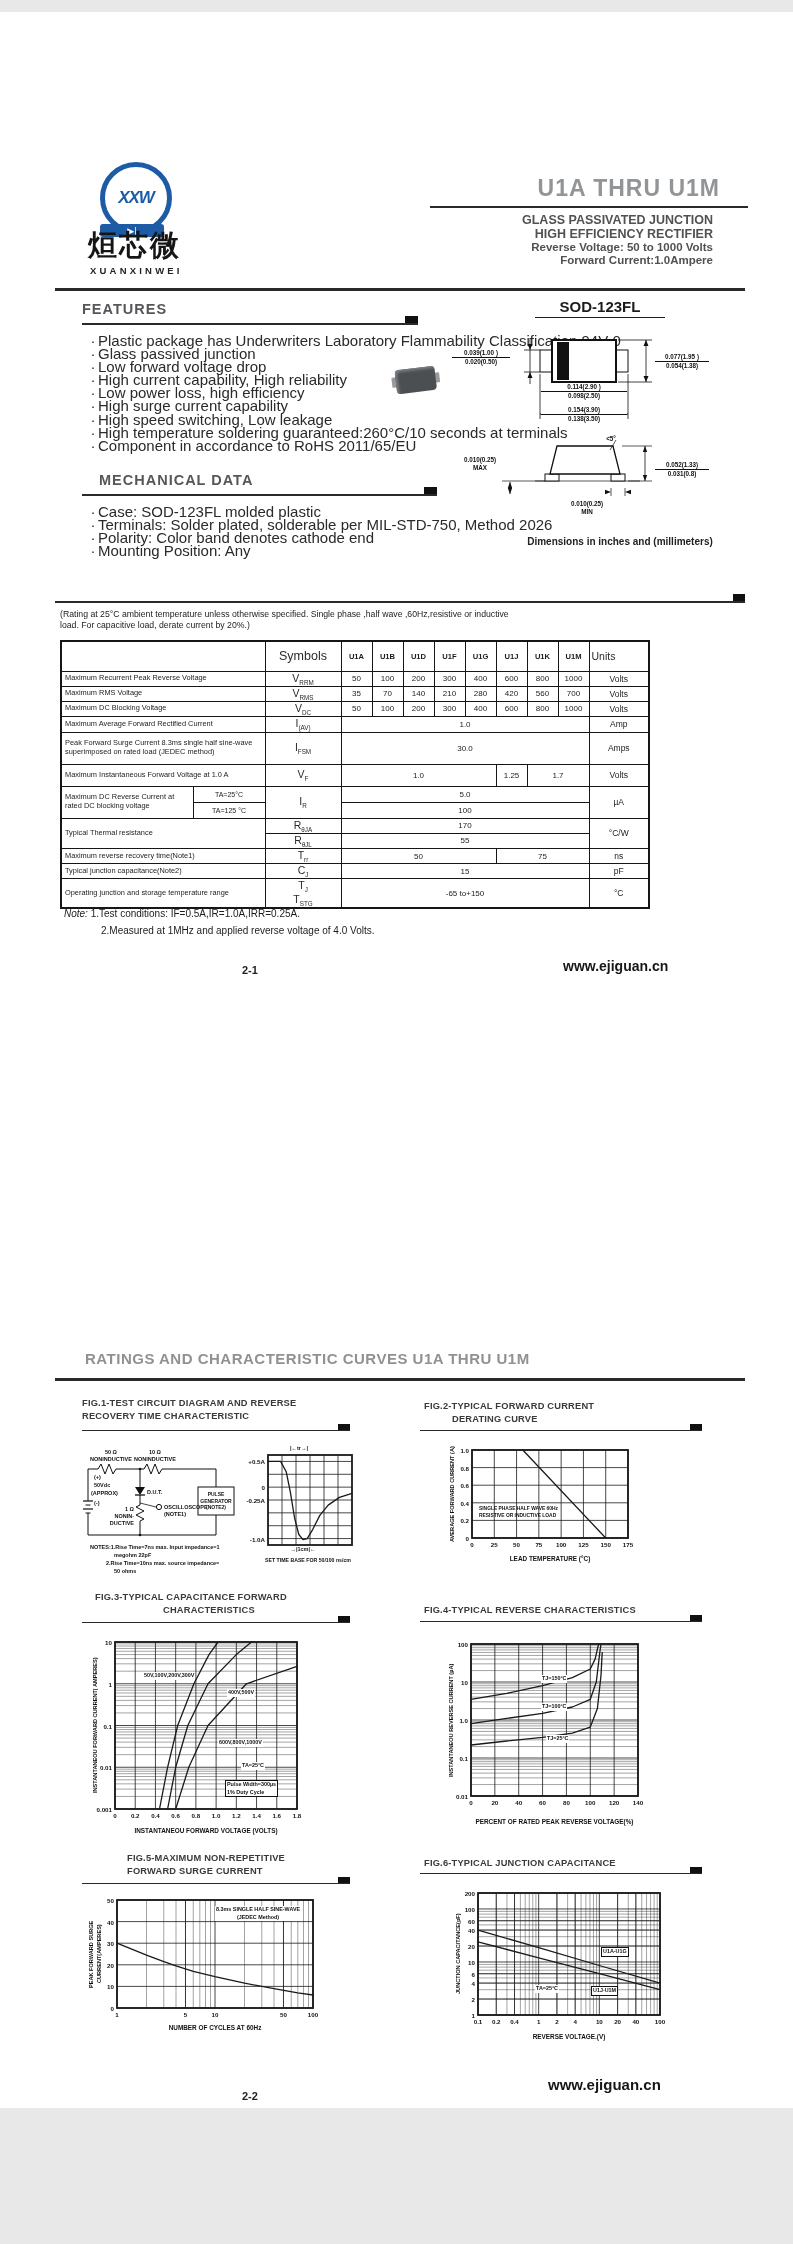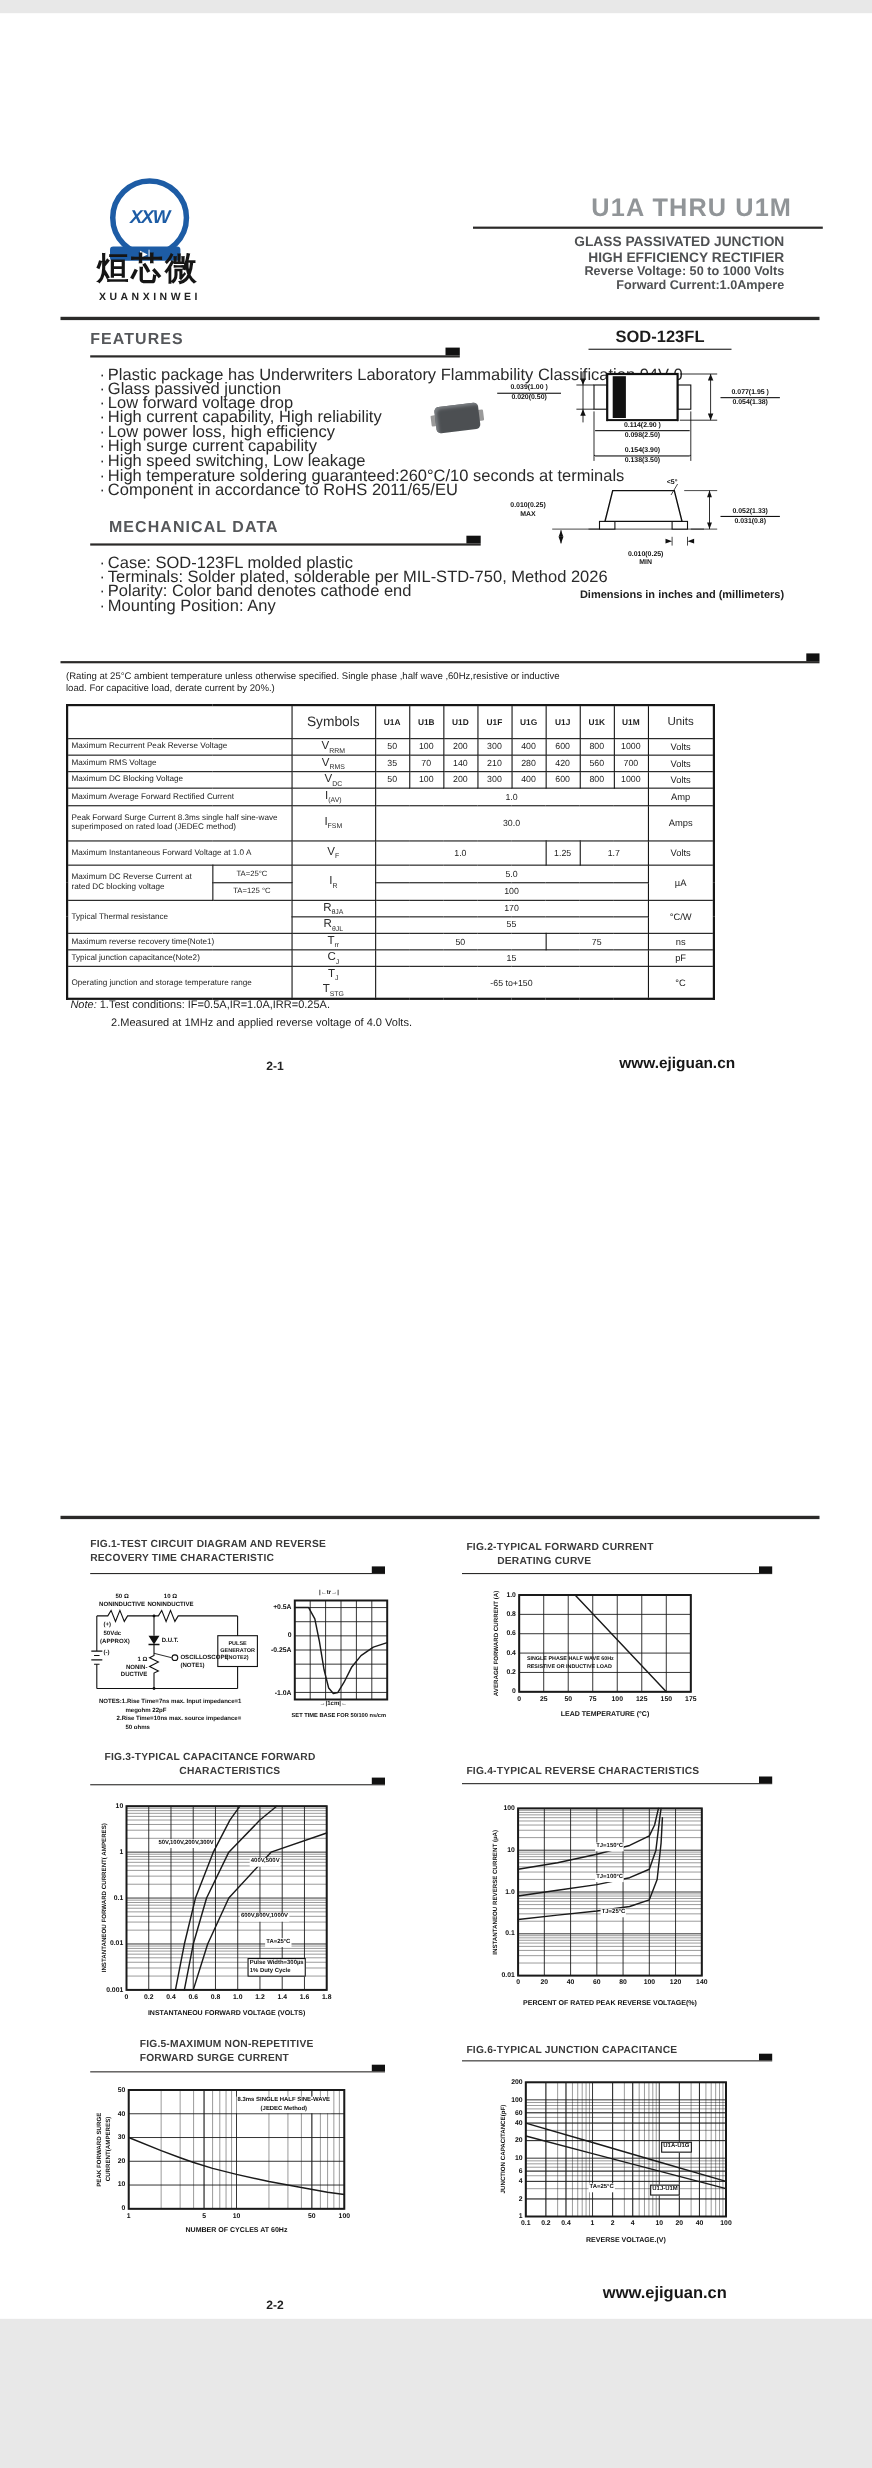--- a/index.html
+++ b/index.html
@@ -35,21 +35,21 @@
   
   .rtable{border-collapse:collapse;table-layout:fixed;width:588px;border:2px solid #161616;}
   .rtable td{border:1px solid #161616;padding:0 2px;overflow:hidden;}
   .lab{font-size:7.4px;line-height:1.2;color:#1c1c1c;text-align:left;padding-left:3px!important;}
   .mod{font-size:7.6px;font-weight:bold;text-align:center;}
   .val{font-size:8px;text-align:center;}
   .sym{font-size:10.5px;text-align:center;color:#2a2a2a;}
   .sym sub{font-size:6.3px;}
   .unit{font-size:8.5px;text-align:center;}
   .symhdr{font-size:12.5px;text-align:center;color:#2a2a2a;}
-  .unithdr{font-size:10.5px;text-align:center;color:#2a2a2a;}
+  .unithdr{font-size:10.5px;color:#2a2a2a;}
   .cond{font-size:7px;text-align:center;}
   .notes{font-size:10px;color:#1c1c1c;}
   
   .figt{font-size:9.3px;font-weight:bold;color:#3a3a3a;letter-spacing:0.2px;}
   .chart{position:absolute;}
   .tkx{position:absolute;bottom:-10px;transform:translateX(-50%);font-size:6.2px;font-weight:700;color:#111;white-space:nowrap;}
   .tky{position:absolute;left:-3px;transform:translate(-100%,-50%);font-size:6.2px;font-weight:700;color:#111;white-space:nowrap;}
   .ann{position:absolute;font-size:5.4px;font-weight:700;color:#111;background:#fff;padding:0 1px;white-space:nowrap;z-index:2;line-height:1.4;}
   .ann.box{border:0.8px solid #111;}
   .vlab{position:absolute;writing-mode:vertical-rl;transform:rotate(180deg);font-size:5.6px;font-weight:700;color:#111;text-align:center;white-space:nowrap;}
@@ -337,20 +337,21 @@
 
   <div class="abs notes" style="left:64px;top:896px;">
     <span style="font-style:italic;">Note:</span>
     <span>1.Test conditions: IF=0.5A,IR=1.0A,IRR=0.25A.</span>
   </div>
   <div class="abs notes" style="left:101px;top:913px;">2.Measured at 1MHz and applied reverse voltage of 4.0 Volts.</div>
 
   <div class="abs foot-page" style="left:242px;top:952px;">2-1</div>
   <div class="abs foot-site" style="left:563px;top:946px;font-size:14px;">www.ejiguan.cn</div>
 
+  <div class="abs sect2 nowrap" style="left:85px;top:1338px;">RATINGS AND CHARACTERISTIC CURVES U1A THRU U1M</div>
   <div class="abs rule" style="left:55px;top:1366px;width:690px;height:2.5px;"></div>
 
   <div class="abs figt" style="left:82px;top:1386px;">FIG.1-TEST CIRCUIT DIAGRAM AND REVERSE</div>
   <div class="abs figt" style="left:82px;top:1399px;">RECOVERY TIME CHARACTERISTIC</div>
   <div class="abs rule" style="left:82px;top:1418px;width:268px;height:1.3px;"></div>
   <div class="sq" style="left:338px;top:1412px;width:12px;height:6px;"></div>
 
   <svg class="abs" style="left:82px;top:1435px;" width="180" height="95" viewBox="0 0 180 95">
     <path d="M6,22 L16,22 l3,-5 l4,10 l4,-10 l4,10 l3,-5 L58,22 L62,22 l3,-5 l4,10 l4,-10 l4,10 l3,-5 L134,22" fill="none" stroke="#111" stroke-width="1"></path>
     <line x1="6" y1="22" x2="6" y2="54" stroke="#111" stroke-width="1"></line>

